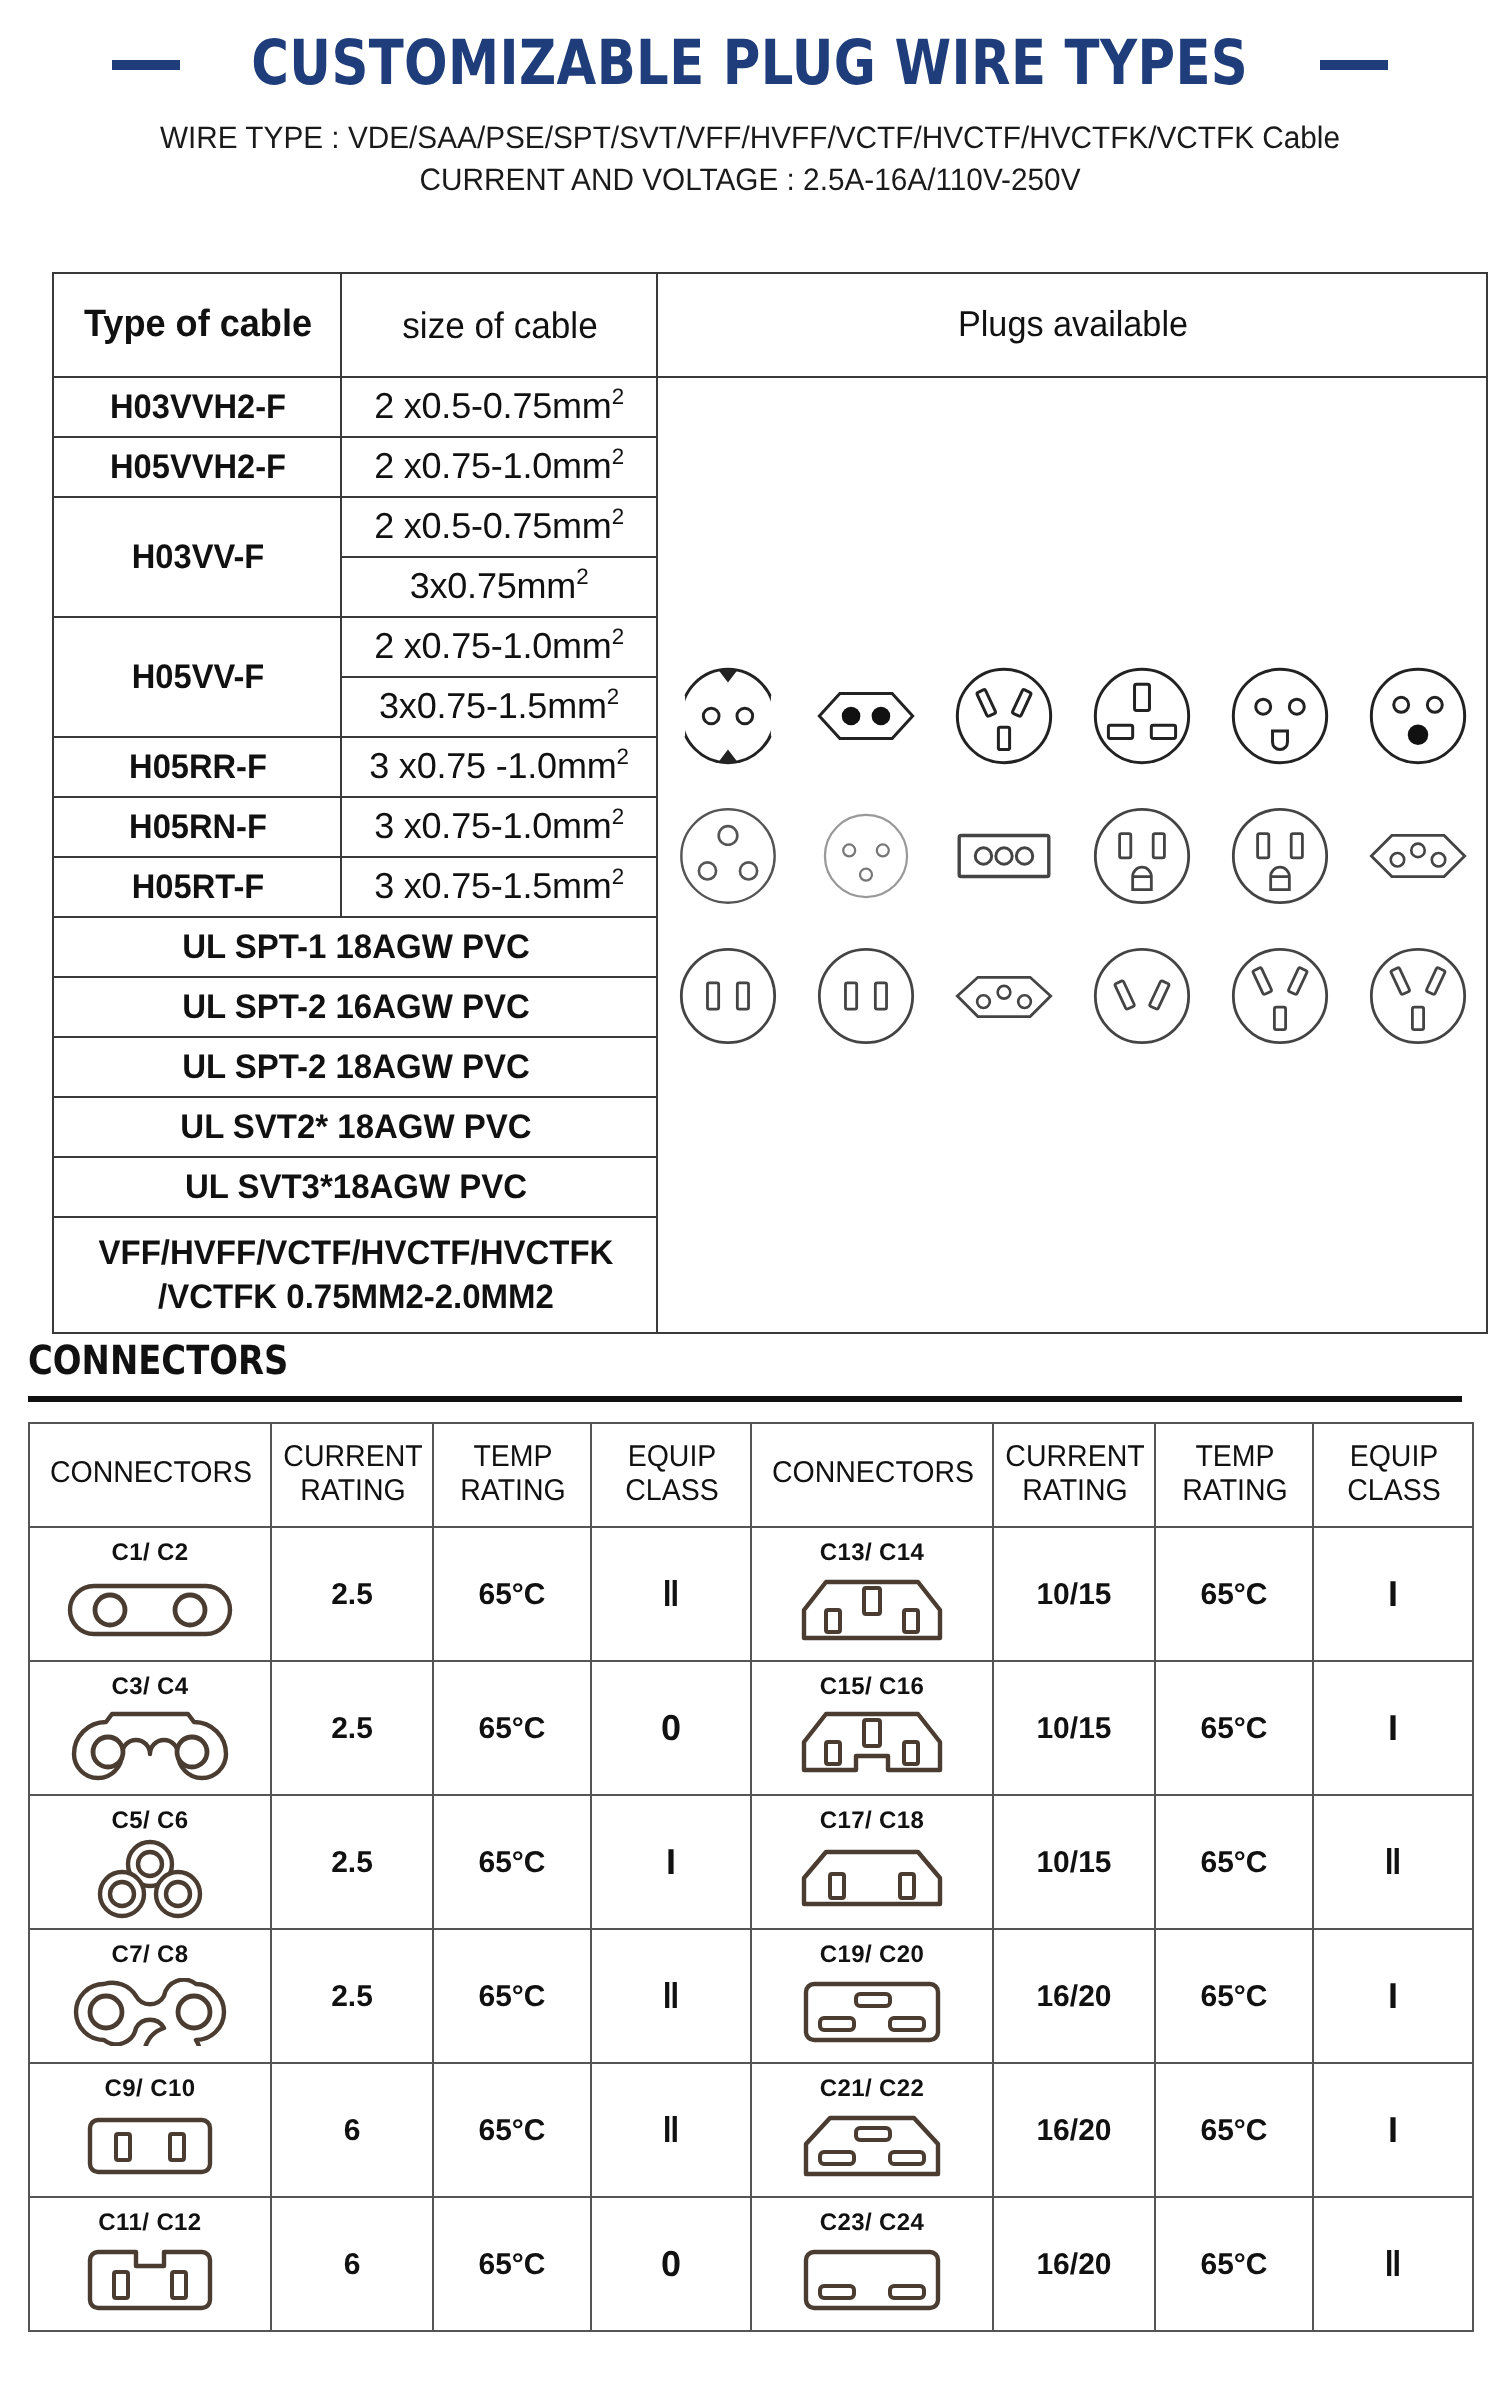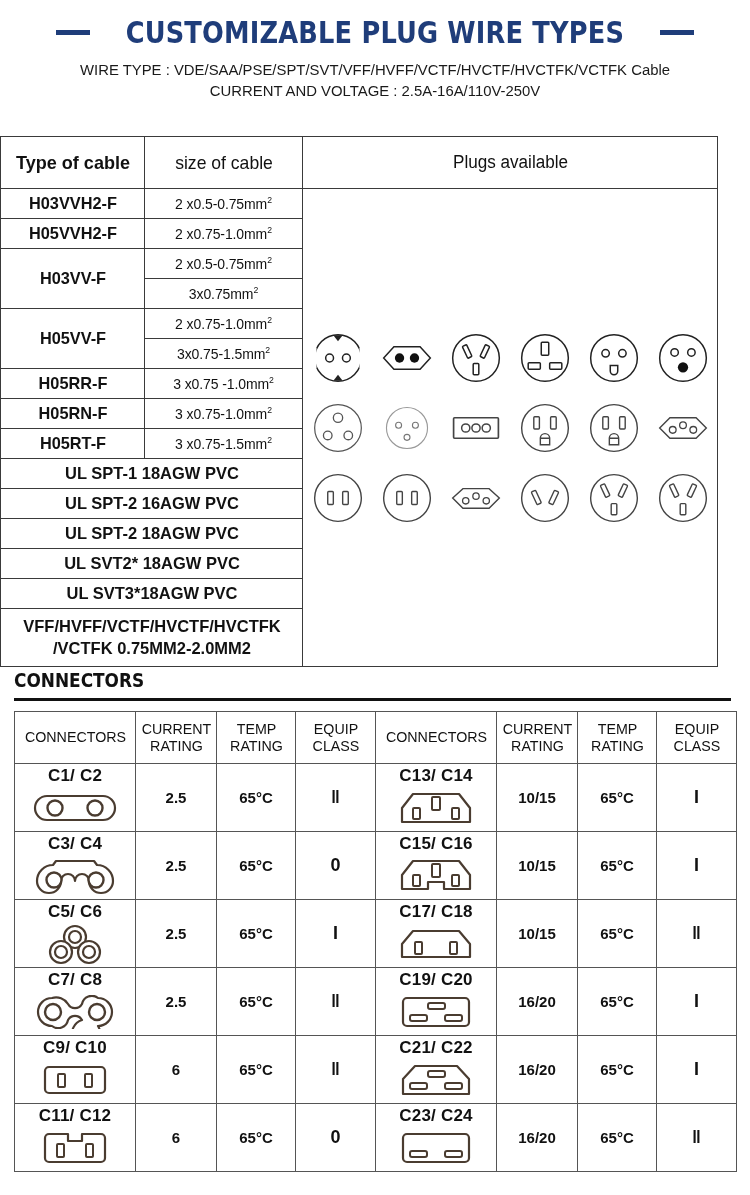--- a/index.html
+++ b/index.html
@@ -35,21 +35,21 @@
     color:#1a1a1a;
     margin-top:11px;
     transform:scaleX(0.96);
     white-space:nowrap;
   }
   .subline.second { margin-top:3px; }
 
   
   .wire-table {
     position:absolute;
-    left:0; top:136px;
+    left:26px; top:136px;
     width:717px;
     border-collapse:collapse;
     table-layout:fixed;
     padding-left:14px;
   }
   .wire-table td, .wire-table th {
     border:1px solid #3a3a3a;
     padding:0;
     text-align:center;
     vertical-align:middle;
@@ -65,21 +65,21 @@
   .wt-head td.pl { font-weight:normal; font-size:18px; }
   .col-type { width:144px; }
   .col-size { width:158px; }
   .col-plugs { width:415px; }
 
   .wire-table td.type {
     font-size:17px; font-weight:bold; height:30px;
     transform:scaleX(0.96);
   }
   .wire-table td.size {
-    font-size:14px; height:30px; letter-spacing:-0.1px;
+    font-size:18px; height:30px; letter-spacing:-0.1px;
   }
   .wire-table td.span2 {
     font-size:17px; font-weight:bold;
     transform:scaleX(0.96);
   }
   .wire-table td.full {
     font-size:17px; font-weight:bold; height:30px;
     transform:scaleX(0.97);
   }
   .wire-table td.full2 {
@@ -127,21 +127,21 @@
     font-family:"Liberation Sans", sans-serif;
   }
   .ch { height:52px; font-size:15px; line-height:1.12; transform:scaleX(0.95); }
   .c-conn  { width:121px; }
   .c-cur   { width:81px; }
   .c-temp  { width:79px; }
   .c-eq    { width:80px; }
 
   .conn-cell { height:67px; padding:2px 0 !important; }
   .conn-label {
-    font-size:17px; font-weight:bold; color:#111;
+    font-size:12px; font-weight:bold; color:#111;
     letter-spacing:0.2px; margin-bottom:1px; display:block;
     font-family:"Liberation Sans", sans-serif;
   }
   .conn-ico-wrap { display:flex; justify-content:center; align-items:center; height:42px; }
   .conn-ico { display:block; }
   .val { font-size:15px; font-weight:bold; }
   .val.cls { font-size:18px; font-weight:bold; }
 </style>
 </head>
 <body>

